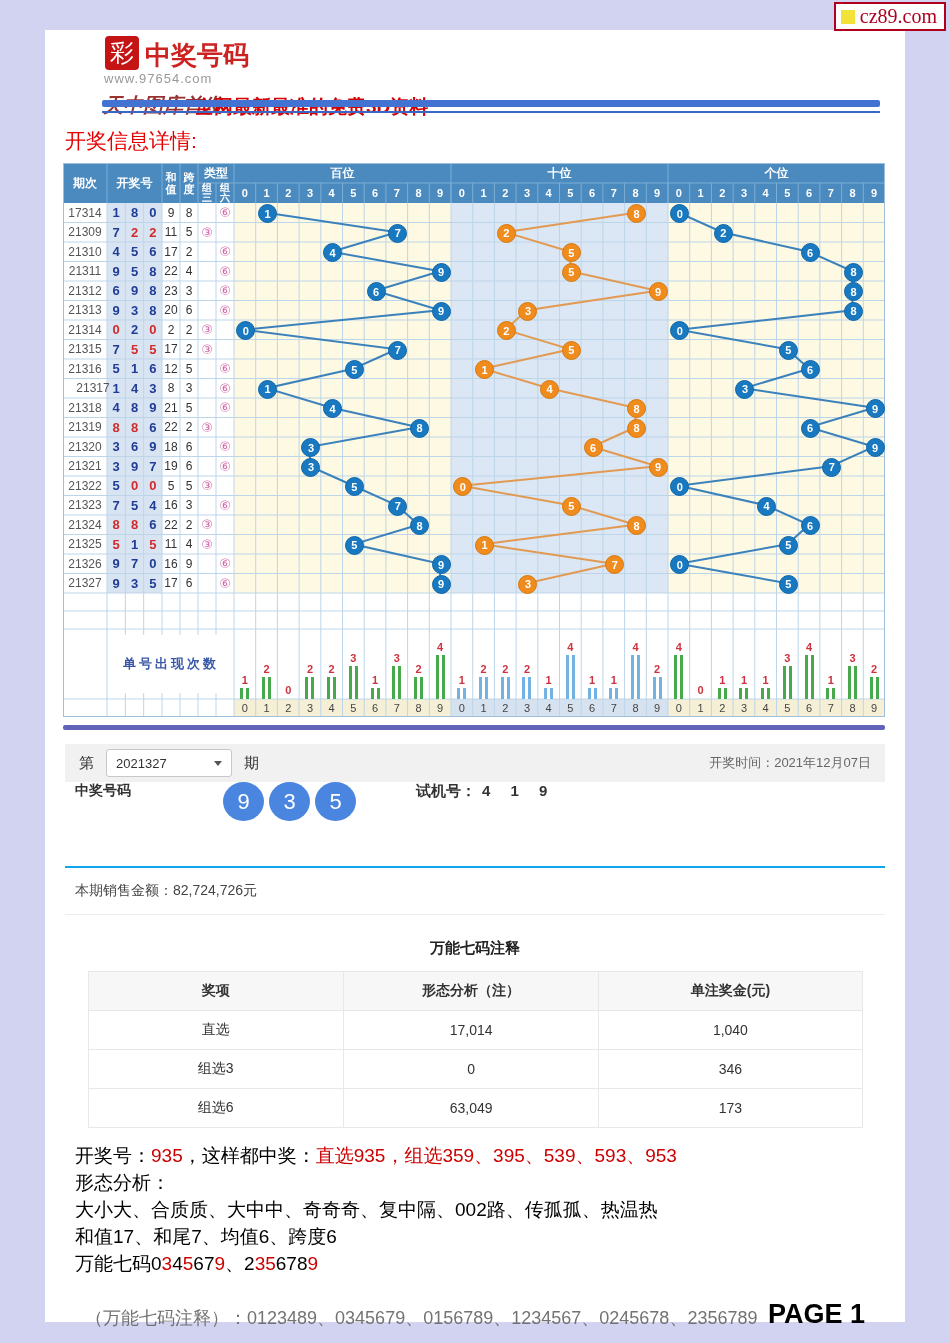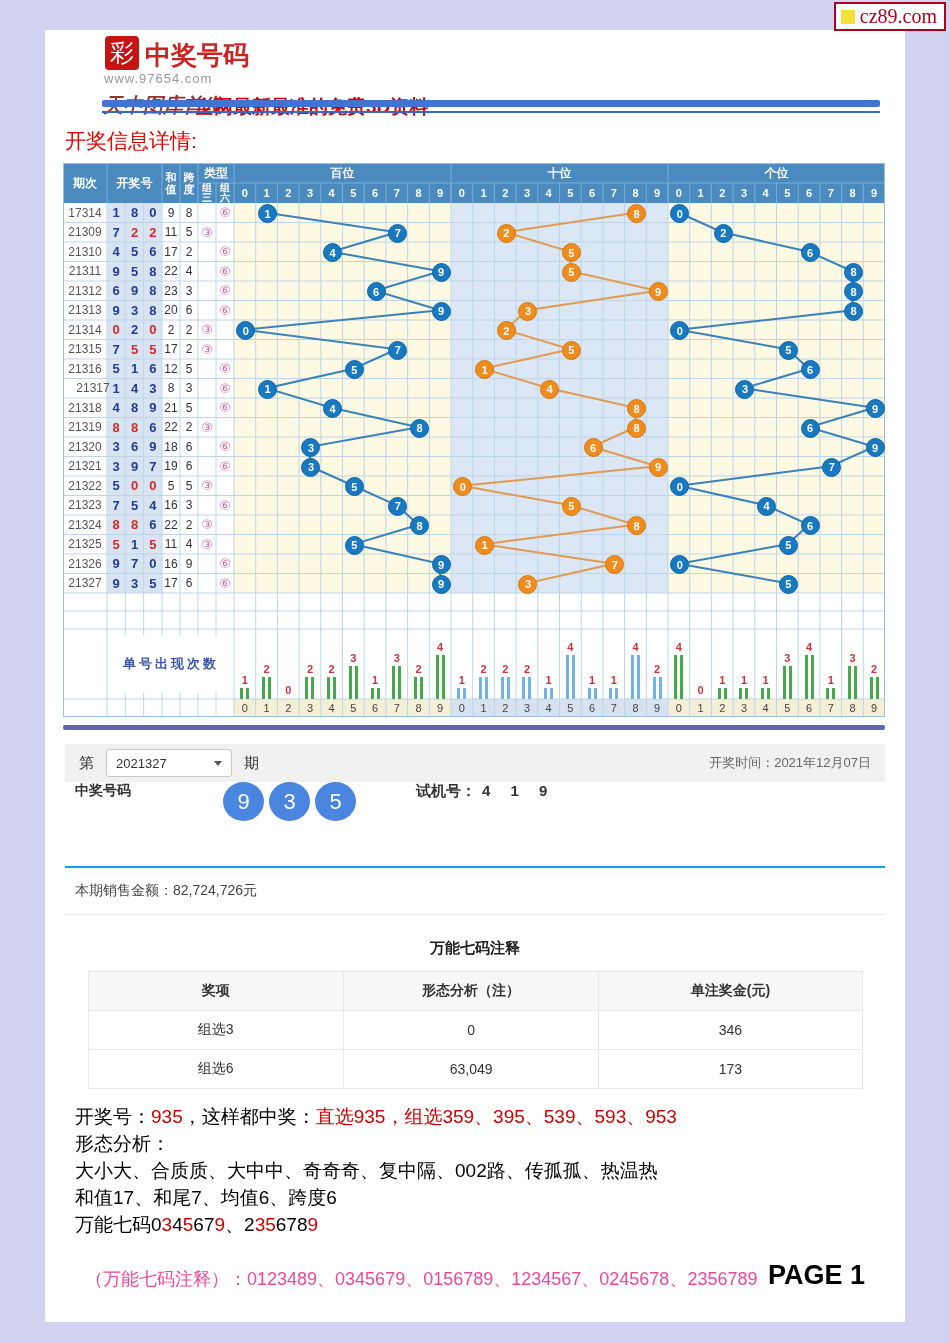--- a/index.html
+++ b/index.html
@@ -83,21 +83,21 @@
 
   .ptitle{margin-top:24px;text-align:center;font-size:15px;font-weight:bold;color:#222}
   table.prize{margin:13px auto 0;width:775px;border-collapse:collapse;font-size:14px;color:#333}
   table.prize th,table.prize td{border:1px solid #e8e8e8;height:36px;text-align:center;font-weight:normal}
   table.prize th{background:#f7f7f7;font-weight:bold}
 
   .analysis{margin:14px 0 0 30px;font-size:19px;line-height:27px;color:#000}
   .analysis .r{color:#cc0000}
 
   .foot{margin:22px 40px 0 40px;display:flex;align-items:flex-end}
-  .note{font-size:18px;color:#ec4899}
+  .note{font-size:18px;color:#737373}
   .page{margin-left:auto;font-size:27px;font-weight:bold;color:#000;white-space:nowrap}
 </style>
 </head>
 <body>
 
 <div class="badge">
   <span class="sq"></span>
   <span class="txt">cz89.com</span>
 </div>
 
@@ -598,20 +598,25 @@
   <div class="ptitle">万能七码注释</div>
 
   <table class="prize">
     <tbody>
         <tr>
       <th style="width:33%">奖项</th>
       <th style="width:33%">形态分析（注）</th>
       <th>单注奖金(元)</th>
     </tr>
     <tr>
+      <td>直选</td>
+      <td>17,014</td>
+      <td>1,040</td>
+    </tr>
+    <tr>
       <td>组选3</td>
       <td>0</td>
       <td>346</td>
     </tr>
     <tr>
       <td>组选6</td>
       <td>63,049</td>
       <td>173</td>
     </tr>
   </tbody>

